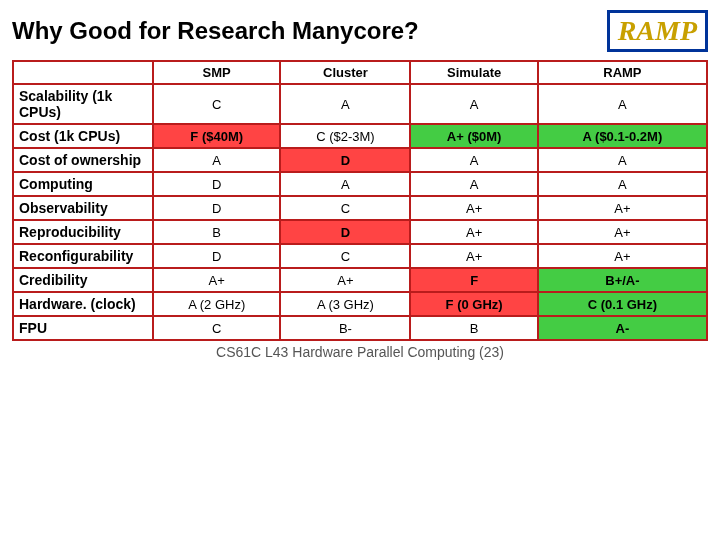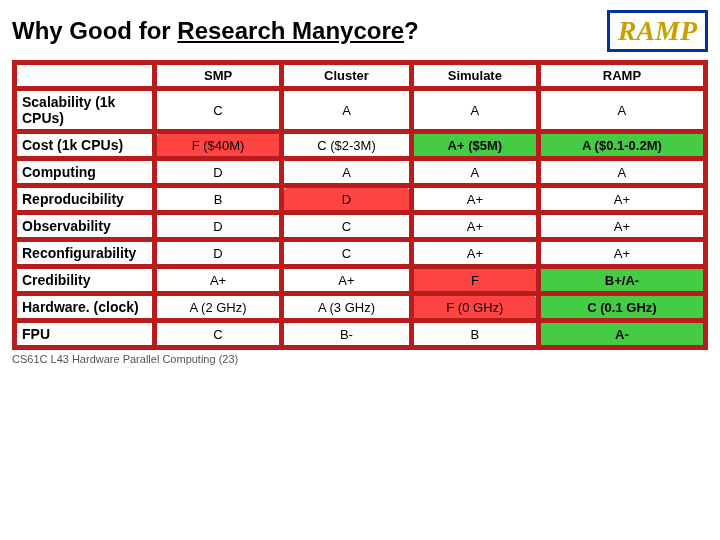--- a/index.html
+++ b/index.html
@@ -26,21 +26,20 @@
       align-items: center;
       margin-bottom: 8px;
     }
 
     .title {
       font-size: 24px;
       font-weight: bold;
       color: #000;
     }
     .title span.underline {
-      text-decoration: underline;
       text-align: right;
     }
     .title span.question {
       text-decoration: none;
     }
 
     .ramp-logo {
       font-size: 28px;
       font-weight: bold;
       font-style: italic;
@@ -51,47 +50,48 @@
       font-family: 'Times New Roman', serif;
     }
 
     table {
       width: 100%;
       border-collapse: collapse;
       font-size: 13px;
     }
 
     th, td {
-      border: 5px solid #b91c1c;
+      border: 2px solid #b91c1c;
       padding: 3px 5px;
       text-align: center;
       vertical-align: middle;
     }
 
     td.row-label {
       text-align: left;
       font-weight: bold;
       font-size: 14px;
       background: #fff;
       width: 140px;
     }
 
     th {
       background: #fff;
       font-weight: bold;
       font-size: 13px;
     }
 
-    .bg-red { background-color: #ff4444 !important; color: #000; font-weight: normal; border-radius: 9px; }
+    .bg-red { background-color: #ff4444 !important; color: #000; font-weight: bold; }
     .bg-green { background-color: #44cc44 !important; color: #000; font-weight: bold; }
 
     .footer-row {
-      font-size: 11px;
+      font-size: 14px;
       color: #555;
       margin-top: 3px;
+      text-align: center;
     }
   </style>
 </head>
 <body>
 
 <div class="page">
   <div class="header">
     <div class="title">
       <span>Why Good for </span><span class="underline">Research Manycore</span><span class="question">?</span>
     </div>
@@ -113,41 +113,48 @@
           <td class="row-label">Scalability (1k CPUs)</td>
           <td>C</td>
           <td>A</td>
           <td>A</td>
           <td>A</td>
         </tr>
         <tr>
           <td class="row-label">Cost (1k CPUs)</td>
           <td class="bg-red">F ($40M)</td>
           <td>C ($2-3M)</td>
-          <td class="bg-green">A+ ($5M)</td>
+          <td class="bg-green">A+ ($0M)</td>
           <td class="bg-green">A ($0.1-0.2M)</td>
+        </tr>
+        <tr>
+          <td class="row-label">Cost of ownership</td>
+          <td>A</td>
+          <td class="bg-red">D</td>
+          <td>A</td>
+          <td>A</td>
         </tr>
         <tr>
           <td class="row-label">Computing</td>
           <td>D</td>
           <td>A</td>
           <td>A</td>
           <td>A</td>
         </tr>
         <tr>
-          <td class="row-label">Reproducibility</td>
-          <td>B</td>
-          <td class="bg-red">D</td>
+          <td class="row-label">Observability</td>
+          <td>D</td>
+          <td>C</td>
           <td>A+</td>
           <td>A+</td>
         </tr>
         <tr>
-          <td class="row-label">Observability</td>
-          <td>D</td>
-          <td>C</td>
+          <td class="row-label">Reproducibility</td>
+          <td>B</td>
+          <td class="bg-red">D</td>
           <td>A+</td>
           <td>A+</td>
         </tr>
         <tr>
           <td class="row-label">Reconfigurability</td>
           <td>D</td>
           <td>C</td>
           <td>A+</td>
           <td>A+</td>
         </tr>

